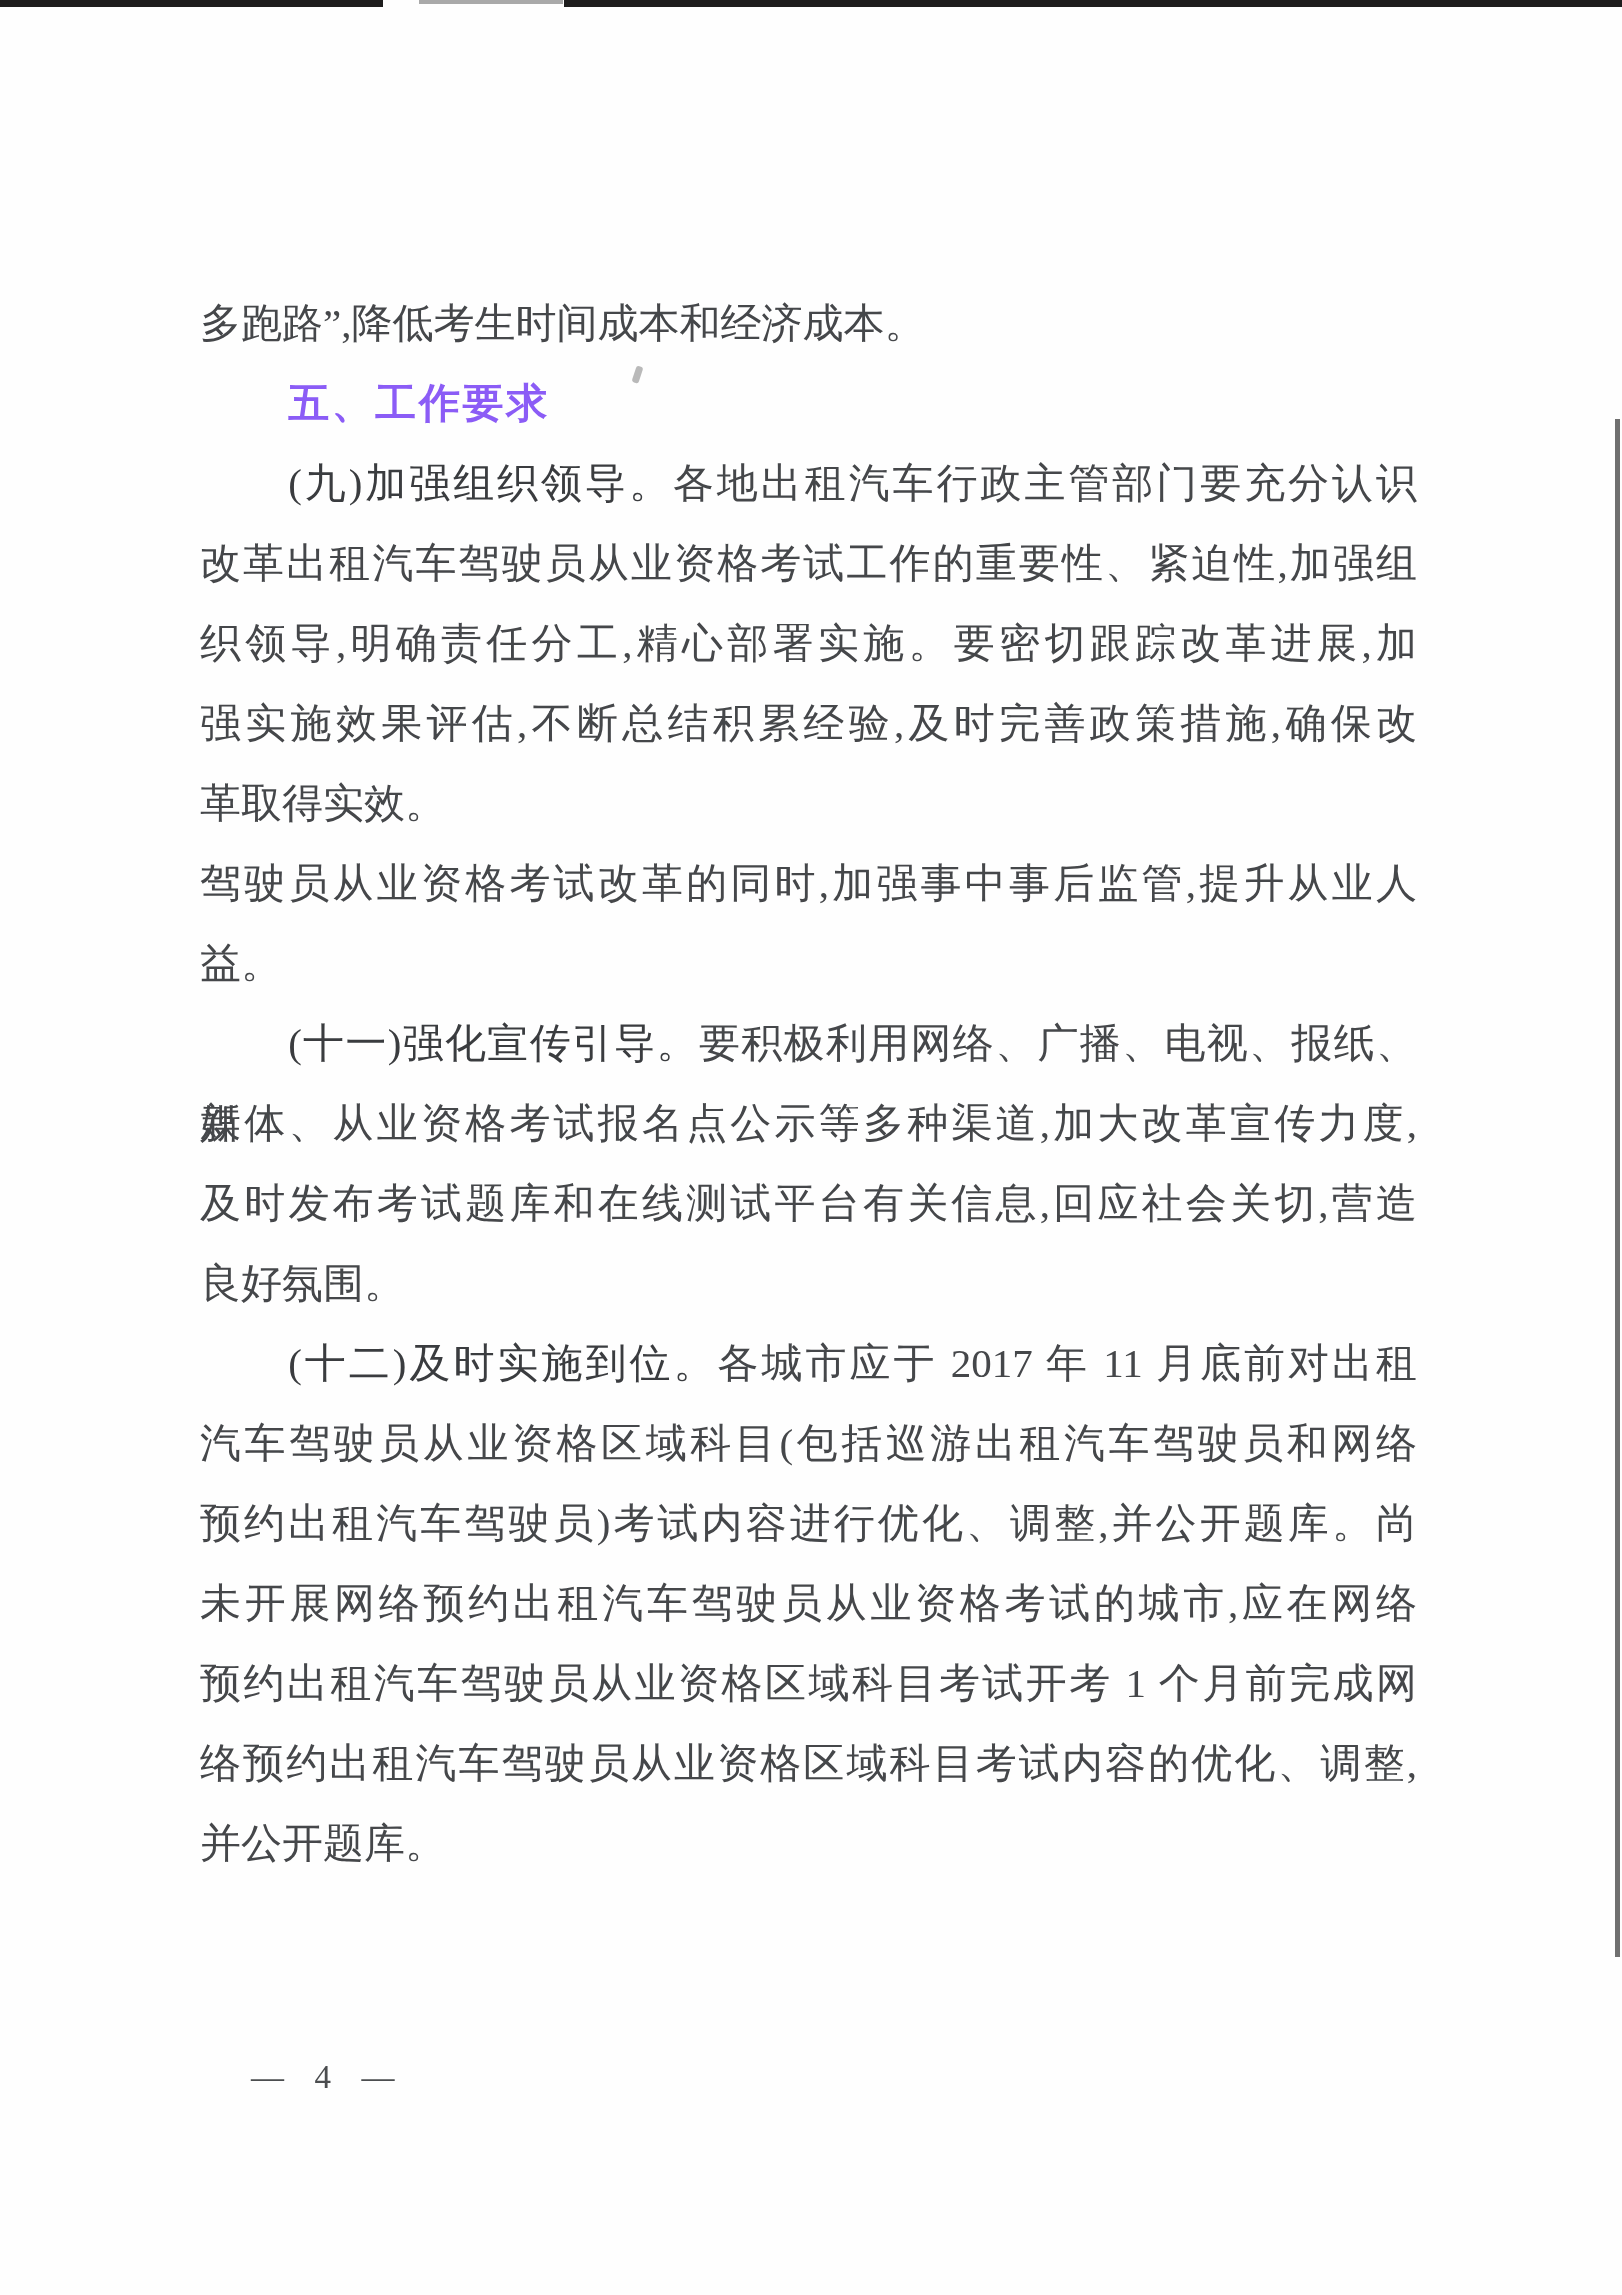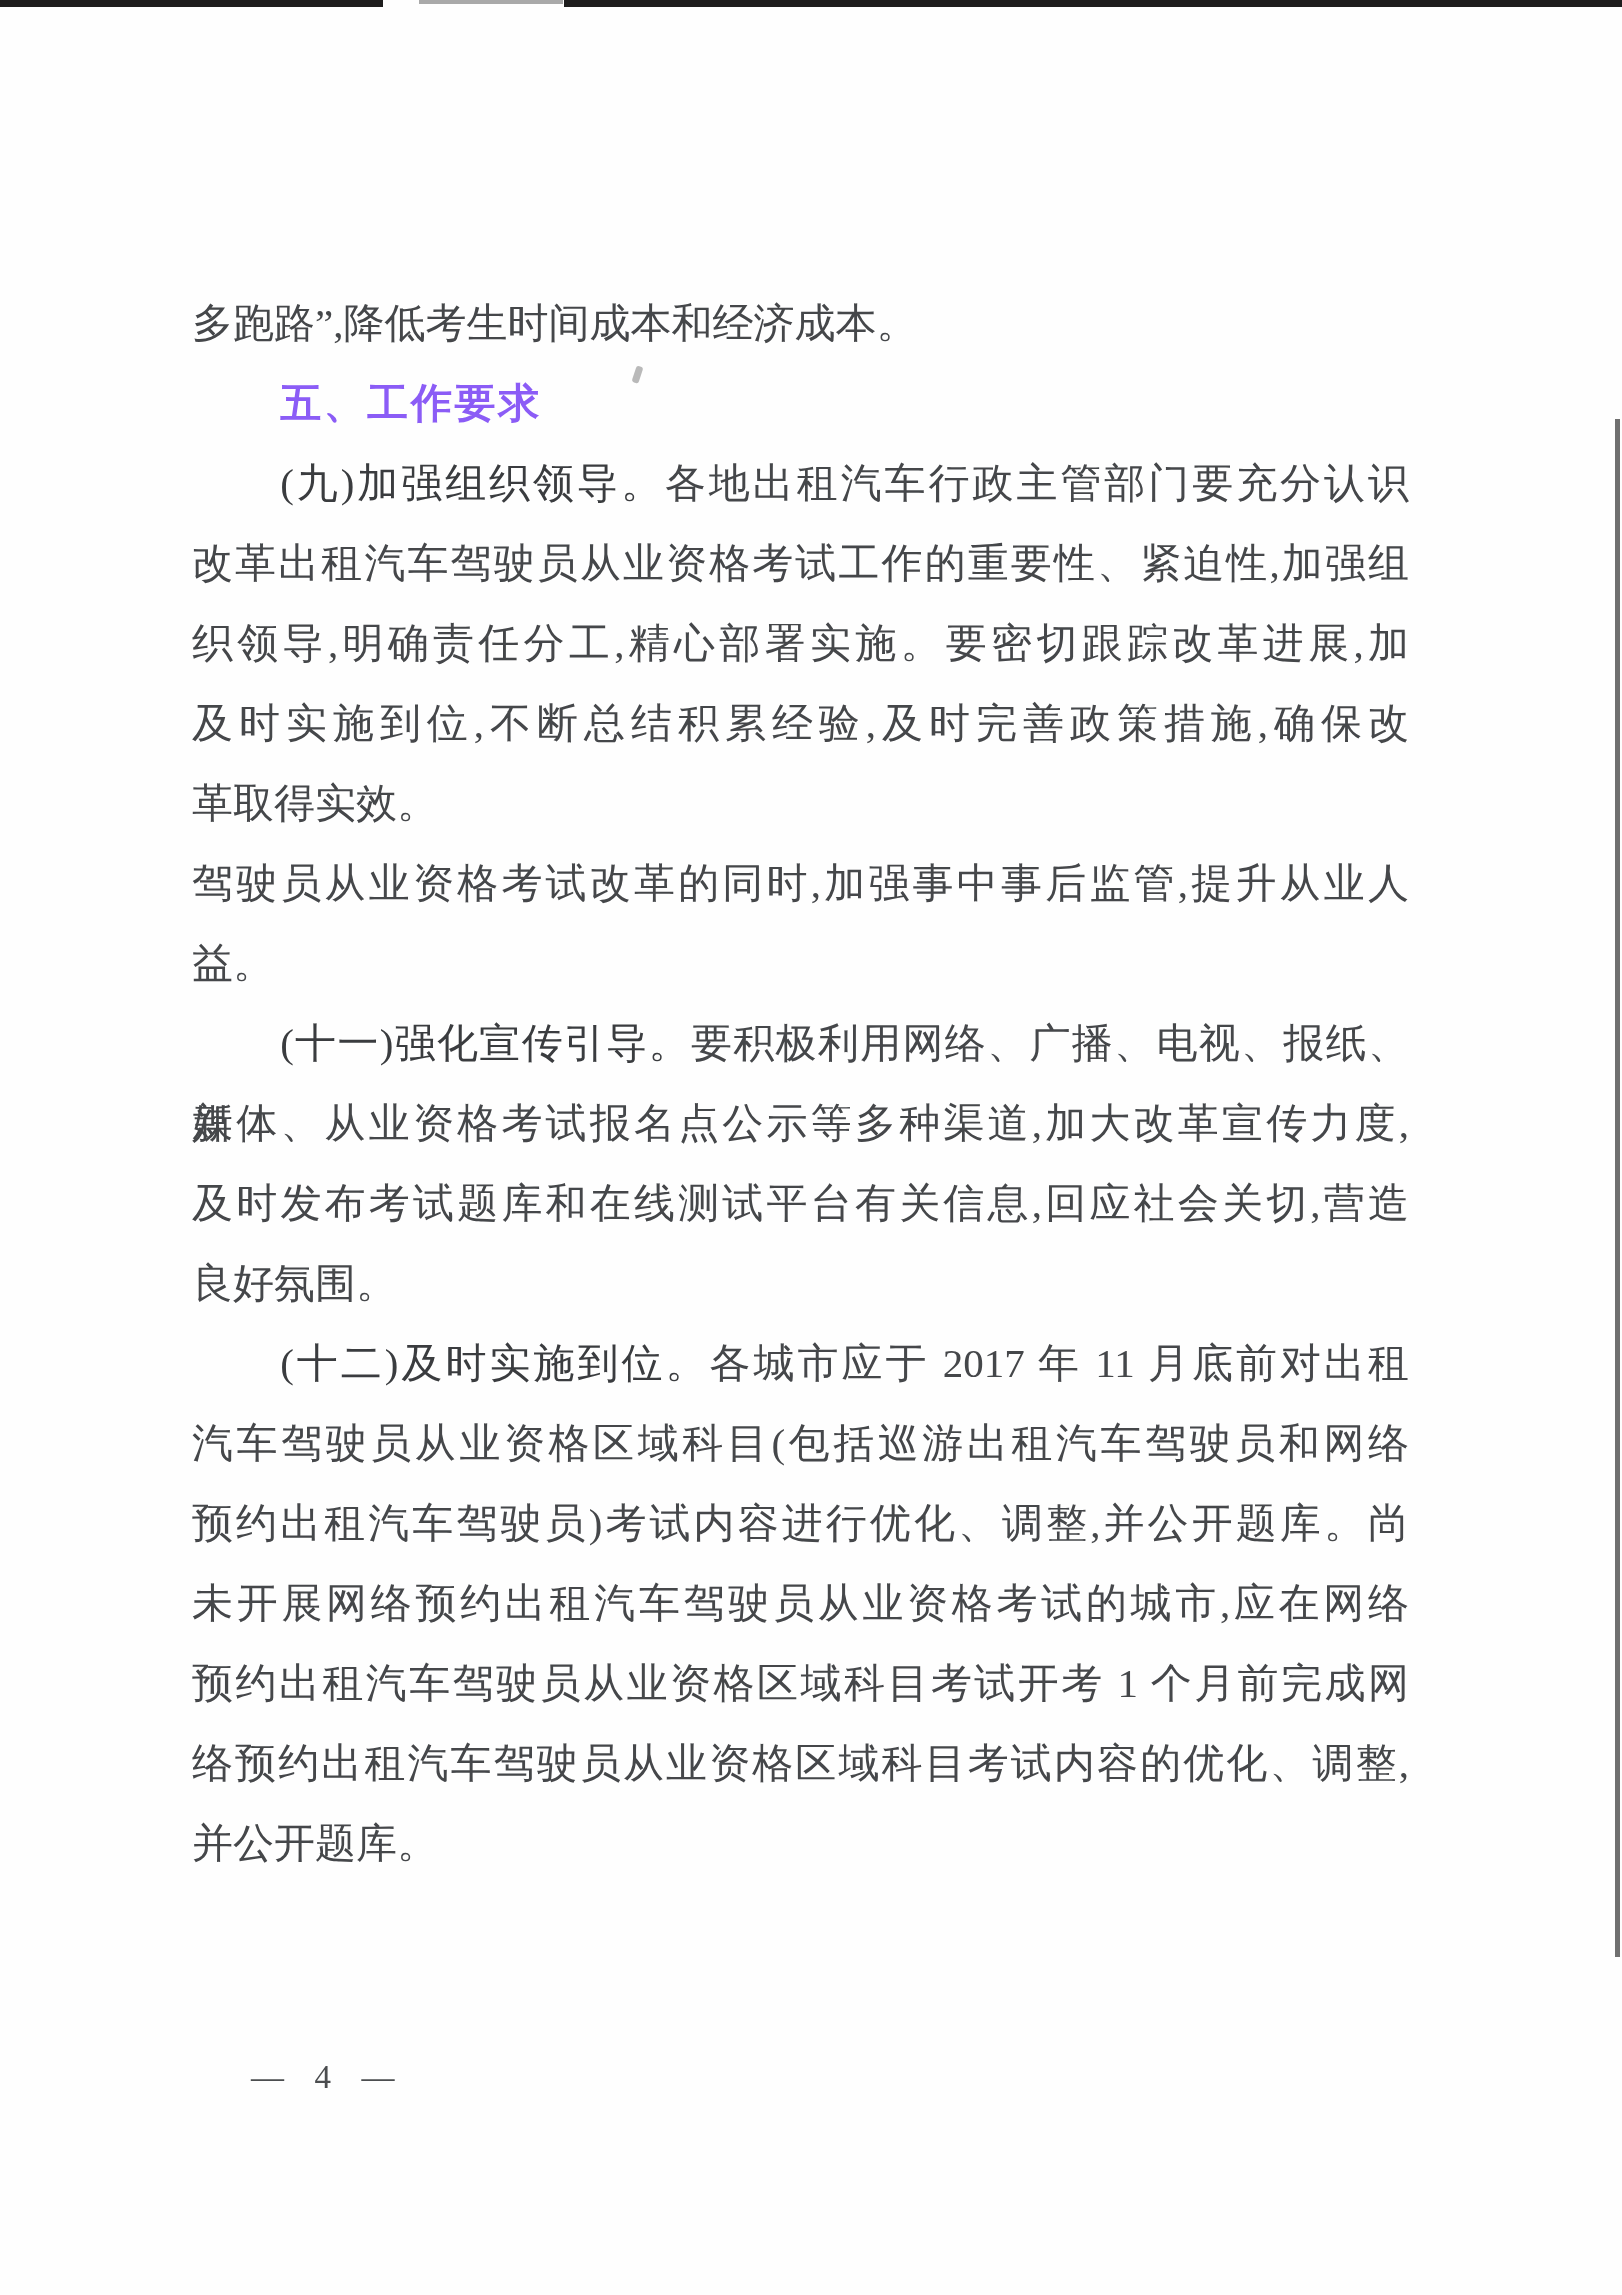--- a/index.html
+++ b/index.html
@@ -13,21 +13,21 @@
   
   .strip{position:absolute;top:0;background:#1e1d1d;}
   .strip.s1{left:0;width:383px;height:7.2px;}
   .strip.s2{left:419px;width:144px;height:3.9px;background:#a9a9a9;}
   .strip.s3{left:564px;width:1059px;height:7.2px;}
   .vline{position:absolute;left:1615px;top:419px;width:4.6px;height:1538px;background:#575757;opacity:.85;}
   .speck{position:absolute;left:634px;top:366px;width:6.5px;height:17px;background:#9b9b9b;transform:rotate(18deg);border-radius:2.6px;opacity:.7;}
 
   
   .text-body{
-    position:absolute;left:192px;top:283px;width:1217px;
+    position:absolute;left:200px;top:283px;width:1217px;
     color:#45474a;
   }
   .line{
     height:80px;line-height:80px;font-size:41px;
     white-space:nowrap;
     text-align:justify;
   }
   .line.just{white-space:normal;text-align:justify;text-align-last:justify;}
   .line.nojust{text-align-last:left;}
   .line.indent{text-indent:2.15em;}
@@ -53,21 +53,21 @@
   <div class="strip s3"></div>
   <div class="vline"></div>
   <div class="speck"></div>
 
   <div class="text-body" id="text-body">
       <div class="line nojust"><span>多跑路”,降低考生时间成本和经济成本。</span></div>
       <div class="line heading nojust indent"><span>五、工作要求</span></div>
       <div class="line just indent"><span class="lead">(九)加强组织领导。</span><span>各地出租汽车行政主管部门要充分认识</span></div>
       <div class="line just"><span>改革出租汽车驾驶员从业资格考试工作的重要性、紧迫性,加强组</span></div>
       <div class="line just"><span>织领导,明确责任分工,精心部署实施。要密切跟踪改革进展,加</span></div>
-      <div class="line just"><span>及时实施到位,不断总结积累经验,及时完善政策措施,确保改</span></div>
+      <div class="line just"><span>强实施效果评估,不断总结积累经验,及时完善政策措施,确保改</span></div>
       <div class="line nojust"><span>革取得实效。</span></div>
       <div class="line just"><span>驾驶员从业资格考试改革的同时,加强事中事后监管,提升从业人</span></div>
       <div class="line nojust"><span>益。</span></div>
       <div class="line just indent"><span class="lead">(十一)强化宣传引导。</span><span>要积极利用网络、广播、电视、报纸、新</span></div>
       <div class="line just"><span>媒体、从业资格考试报名点公示等多种渠道,加大改革宣传力度,</span></div>
       <div class="line just"><span>及时发布考试题库和在线测试平台有关信息,回应社会关切,营造</span></div>
       <div class="line nojust"><span>良好氛围。</span></div>
       <div class="line just indent"><span class="lead">(十二)及时实施到位。</span><span>各城市应于 2017 年 11 月底前对出租</span></div>
       <div class="line just"><span>汽车驾驶员从业资格区域科目(包括巡游出租汽车驾驶员和网络</span></div>
       <div class="line just"><span>预约出租汽车驾驶员)考试内容进行优化、调整,并公开题库。尚</span></div>

